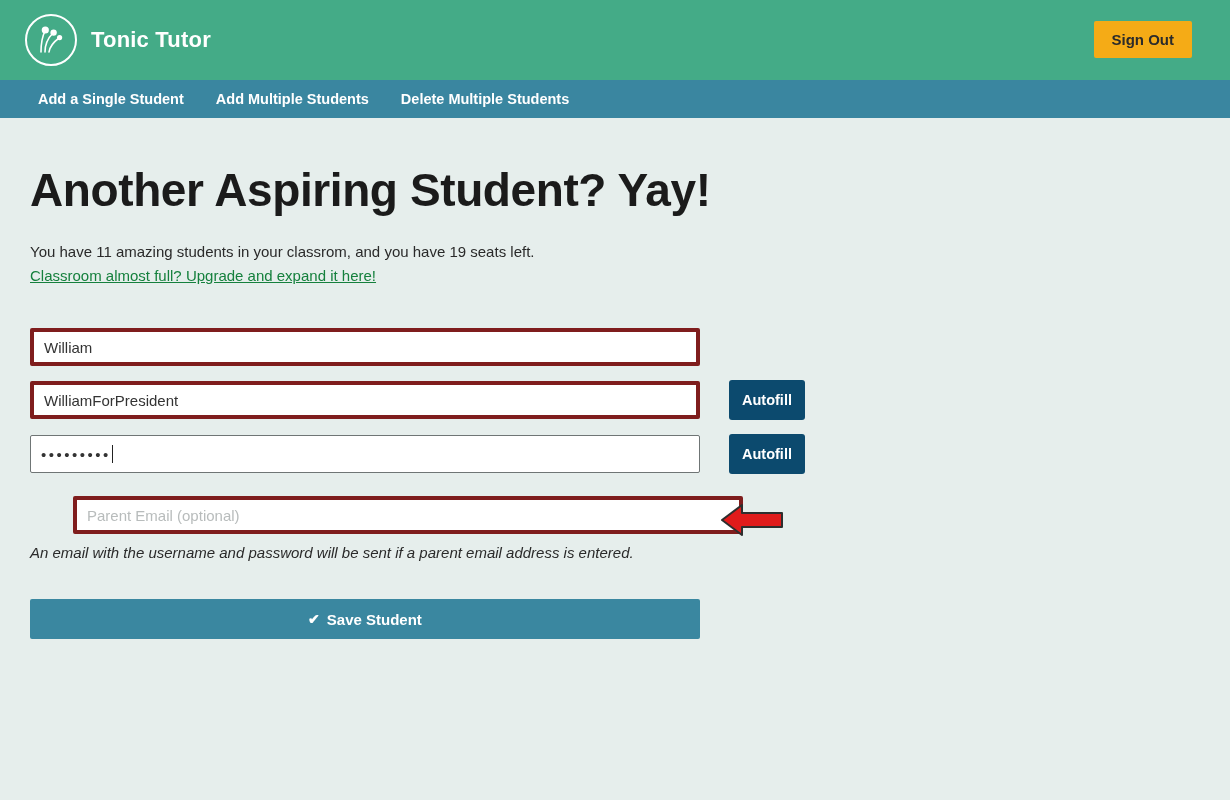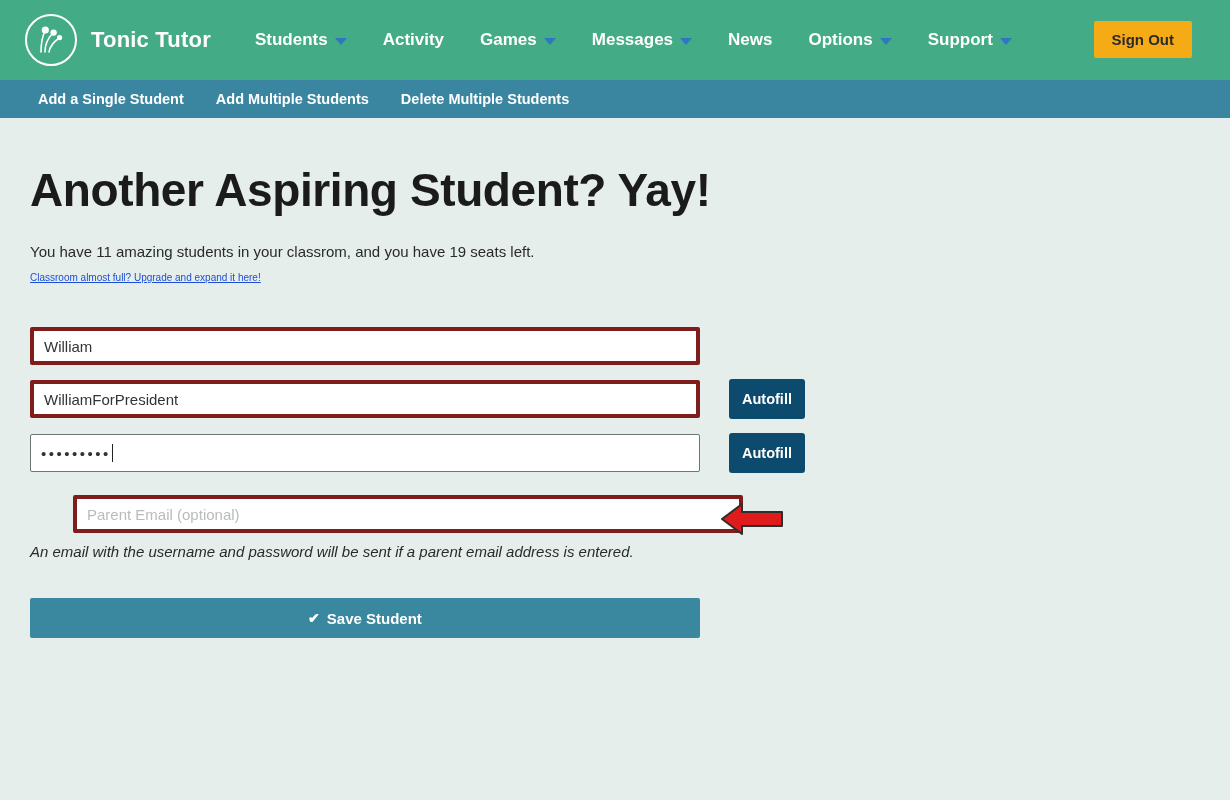--- a/index.html
+++ b/index.html
@@ -113,22 +113,22 @@
     color: #1b1b1b;
     margin: 0 0 26px 0;
     letter-spacing: -0.4px;
   }
   .info-line {
     font-size: 15px;
     color: #2a2a2a;
     margin: 0 0 7px 0;
   }
   .upgrade-link {
-    font-size: 10px;
-    color: #1d4ed8;
+    font-size: 15px;
+    color: #15803d;
     text-decoration: underline;
     cursor: pointer;
     display: inline-block;
     margin-bottom: 30px;
   }
 
   .form-area { margin-top: 14px; }
   .field-row {
     display: flex;
     align-items: center;
@@ -233,48 +233,20 @@
           <path d="M22 36 C23 29, 28 25, 32 22"></path>
         </g>
         <circle cx="18.3" cy="14" r="3.6" fill="#ffffff"></circle>
         <circle cx="26.6" cy="16.6" r="3.2" fill="#ffffff"></circle>
         <circle cx="32.6" cy="21.6" r="2.6" fill="#ffffff"></circle>
       </svg>
     </span>
     <span class="brand-name">Tonic Tutor</span>
   </div>
 
-  <nav class="mainnav">
-    <a class="navitem">
-      <span>Students</span>
-      <i class="caret"></i>
-    </a>
-    <a class="navitem">
-      <span>Activity</span>
-    </a>
-    <a class="navitem">
-      <span>Games</span>
-      <i class="caret"></i>
-    </a>
-    <a class="navitem">
-      <span>Messages</span>
-      <i class="caret"></i>
-    </a>
-    <a class="navitem">
-      <span>News</span>
-    </a>
-    <a class="navitem">
-      <span>Options</span>
-      <i class="caret"></i>
-    </a>
-    <a class="navitem">
-      <span>Support</span>
-      <i class="caret"></i>
-    </a>
-  </nav>
 
   <button class="signout">Sign Out</button>
 </div>
 
 <div class="subbar">
   <a class="subitem">Add a Single Student</a>
   <a class="subitem">Add Multiple Students</a>
   <a class="subitem">Delete Multiple Students</a>
 </div>
 

